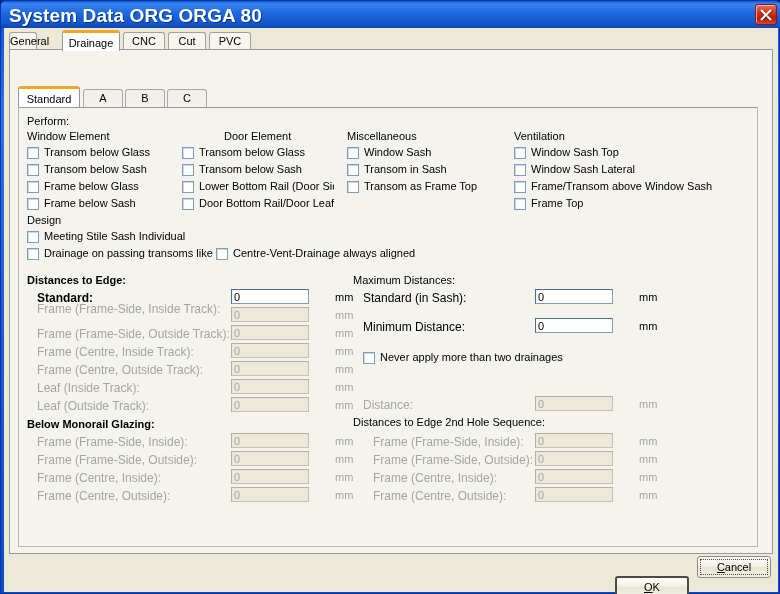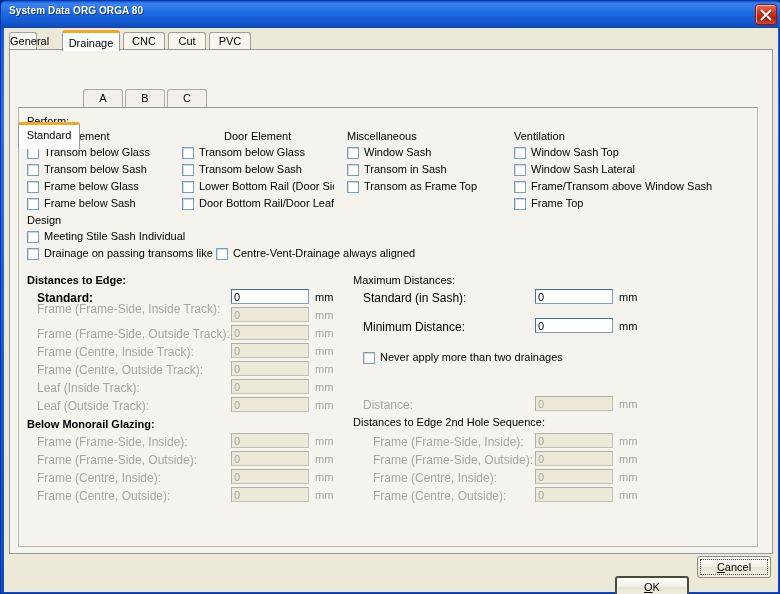--- a/index.html
+++ b/index.html
@@ -17,21 +17,21 @@
     border:1px solid #0831a8;
     border-radius:5px 5px 0 0;
   }
   #titlebar{
     position:absolute;left:0;top:0;width:780px;height:27px;
     border-radius:5px 5px 0 0;
     background:linear-gradient(180deg,#0a58d6 0%,#3a84ef 10%,#1c68e0 45%,#1358cf 80%,#0c47b4 100%);
   }
   #title-text{
     position:absolute;left:8px;top:4px;
-    color:#ffffff;font-size:10px;font-weight:bold;
+    color:#ffffff;font-size:19px;font-weight:bold;
     text-shadow:1px 1px 0 rgba(0,0,0,.45);
     white-space:nowrap;letter-spacing:.1px;text-align:right;
   }
   #close-btn{
     position:absolute;right:4px;top:3px;width:22px;height:21px;
     box-sizing:border-box;
     border:1px solid #8a1414;border-radius:3px;
     background:linear-gradient(180deg,#e8705c 0%,#d33a22 38%,#b81c0a 70%,#cf4a32 100%);
     box-shadow:inset 1px 1px 0 rgba(255,255,255,.55);
     cursor:pointer;
@@ -83,25 +83,24 @@
   }
   .itab{
     position:absolute;top:0;height:18px;box-sizing:border-box;
     background:#f2f0e8;
     border:1px solid #a8a8a8;border-bottom:none;
     border-radius:3px 3px 0 0;
     font-size:11px;color:#000;text-align:center;line-height:17px;
     cursor:pointer;
   }
   .itab.sel{
-    background:#ffffff;height:27px;top:-3px;line-height:20px;
+    background:#ffffff;height:21px;top:-3px;line-height:20px;
     border-color:#919b9c;
     border-top:3px solid #f0a824;
     z-index:5;
-    margin-top:36px;
   }
   #inner-page{
     position:absolute;left:8px;top:57px;width:740px;height:440px;
     box-sizing:border-box;
     background:#f4f3ee;
     border:1px solid #b9b9ad;
     border-top:1px solid #919b9c;
   }
 
   
@@ -129,21 +128,21 @@
     border-top-color:#4b6f92;border-left-color:#4b6f92;
     font-size:11px;color:#000;
     padding:0 2px;line-height:13px;
   }
   .fld.dis{
     background:#ece9d8;
     border:1px solid #c4c2b4;
     border-top-color:#b2b0a4;border-left-color:#b2b0a4;
     color:#a6a6a0;
   }
-  .unit{position:absolute;font-size:11px;color:#000;}
+  .unit{position:absolute;font-size:11px;color:#000;margin-left:20px;}
   .unit.dis{color:#a6a6a0;}
 
   
   .btn{
     position:absolute;height:22px;box-sizing:border-box;
     background:linear-gradient(180deg,#fdfdfc 0%,#f3f1e6 46%,#e7e4d2 52%,#f2f0e4 100%);
     border:1px solid #8f8f7a;
     border-radius:3px;
     font-size:11px;color:#000;
     text-align:center;line-height:20px;

